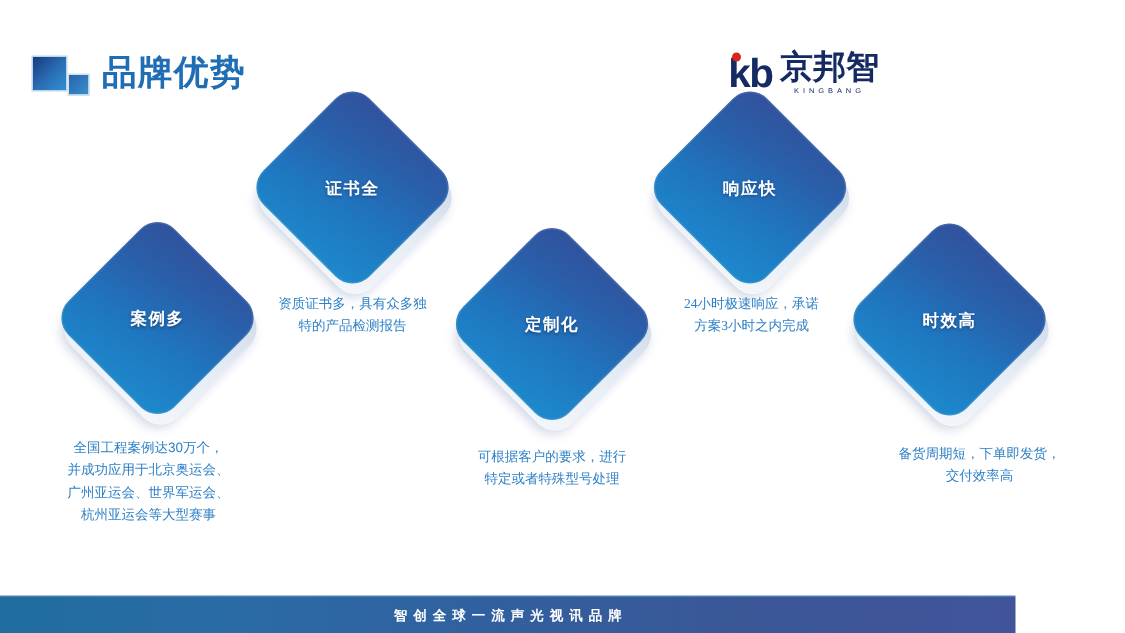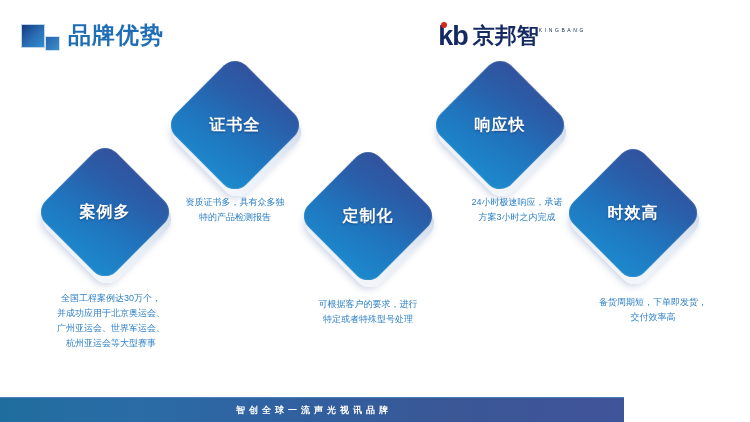--- a/index.html
+++ b/index.html
@@ -17,21 +17,21 @@
 
   .slide {
     position: absolute;
     inset: 0;
     background: #ffffff;
   }
 
   
   .header {
     position: absolute;
-    top: 3px; left: 0;
+    top: 16px; left: 0;
     width: 598px;
     height: 62px;
   }
   .sq-big {
     position: absolute;
     left: 21px; top: 21px;
     width: 22px; height: 22px;
     background: linear-gradient(135deg, #173a7e 0%, #2b6fb5 55%, #2f8fd0 100%);
     border: 1px solid #bcd5ea;
   }
@@ -78,21 +78,22 @@
     left: 3px;
     top: -1px;
     width: 6px;
     height: 6px;
     background: #d9261c;
     border-radius: 50%;
   }
   .logo-cn {
     margin-left: 5px;
     display: flex;
-    flex-direction: row;
+    flex-direction: column;
+    align-items: center;
   }
   .logo-cn-main {
     font-size: 22px;
     font-weight: bold;
     color: #152a63;
     line-height: 22px;
     letter-spacing: 0px;
   }
   .logo-cn-sub {
     font-size: 5px;
@@ -131,58 +132,58 @@
     box-shadow: inset 0 0 0 1px rgba(255,255,255,0.10);
   }
   .dia-label {
     position: absolute;
     left: 0; top: 0;
     width: 100px; height: 100px;
     display: flex;
     align-items: center;
     justify-content: center;
     color: #ffffff;
-    font-size: 16px;
+    font-size: 11px;
     font-weight: bold;
     letter-spacing: 1px;
     text-shadow: 0 1px 2px rgba(12,40,90,0.55);
     white-space: nowrap;
   }
 
   .desc {
     position: absolute;
     color: #2f80c6;
     font-size: 9px;
     line-height: 15px;
     text-align: center;
     white-space: nowrap;
   }
 
   
   #node-1 .dia-wrap { left: 55px;  top: 162px; }
-  #node-1 .desc     { left: 16px;  top: 291px; width: 190px; }
+  #node-1 .desc     { left: 4px;  top: 291px; width: 190px; }
 
   #node-2 .dia-wrap { left: 185px; top: 75px; }
   #node-2 .desc     { left: 150px; top: 195px; width: 170px; }
 
   #node-3 .dia-wrap { left: 318px; top: 166px; text-align: center; }
   #node-3 .desc     { left: 283px; top: 297px; width: 170px; }
 
   #node-4 .dia-wrap { left: 450px; top: 75px; text-decoration: underline; }
-  #node-4 .desc     { left: 432px; top: 195px; width: 170px; }
+  #node-4 .desc     { left: 416px; top: 195px; width: 170px; font-family: Liberation Serif, serif; }
 
   #node-5 .dia-wrap { left: 583px; top: 163px; font-family: Liberation Serif, serif; }
   #node-5 .desc     { left: 568px; top: 295px; width: 170px; }
 
   
   .footer {
     position: absolute;
     left: 0;
     bottom: 0;
-    width: 624px;
+    width: 677px;
     height: 24px;
     background: linear-gradient(90deg, #1f6d9e 0%, #2a6ca6 22%, #31609f 48%, #3a5796 72%, #41549a 100%);
     border-top: 1px solid #4e7fb5;
     display: flex;
     align-items: center;
     justify-content: center;
   }
   .footer-text {
     color: #ffffff;
     font-size: 9px;

